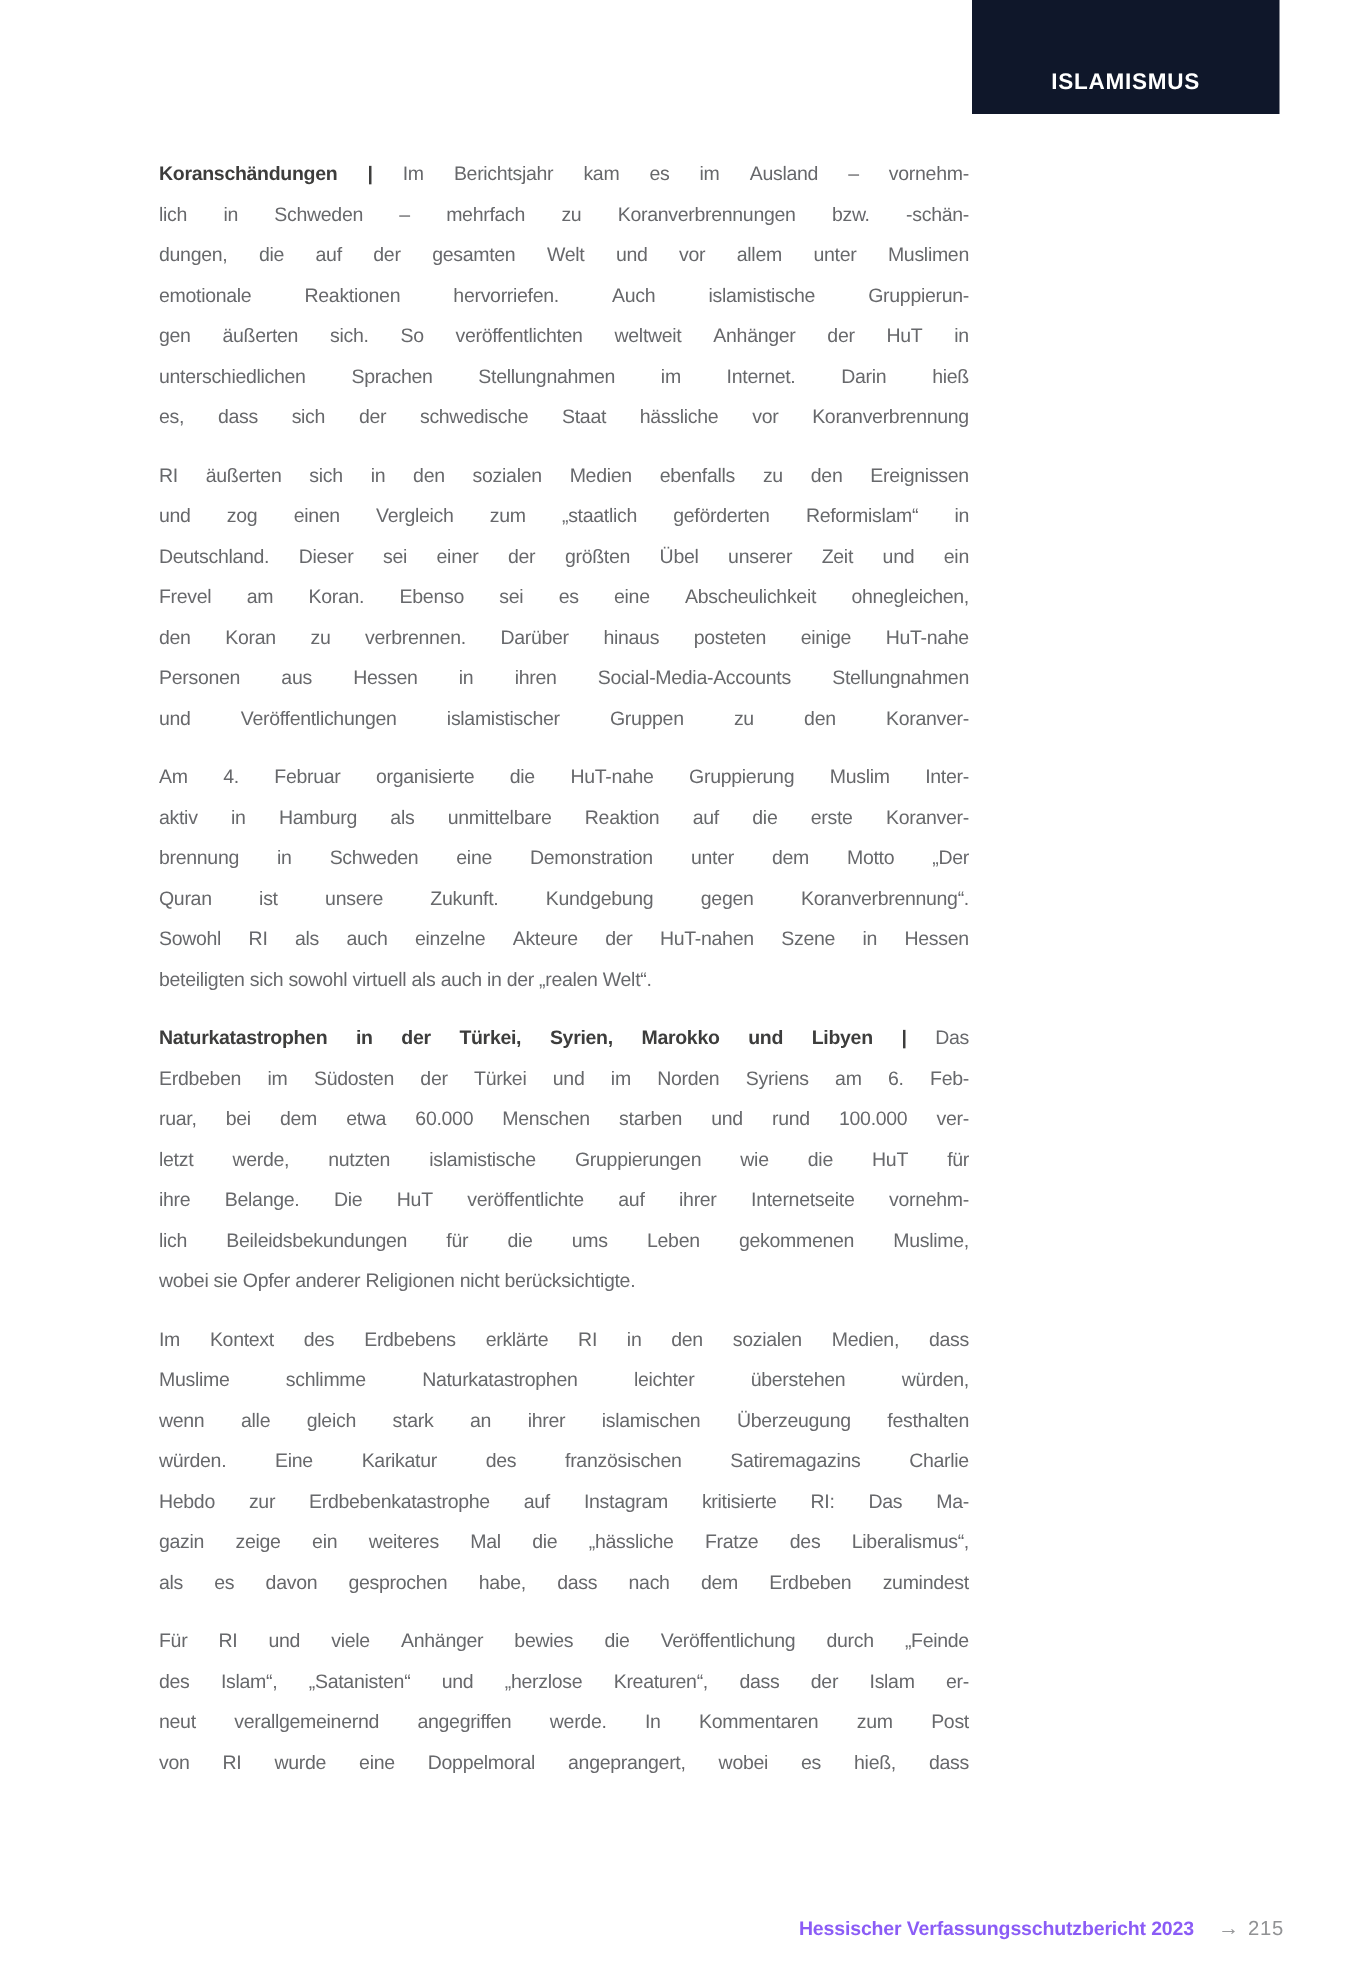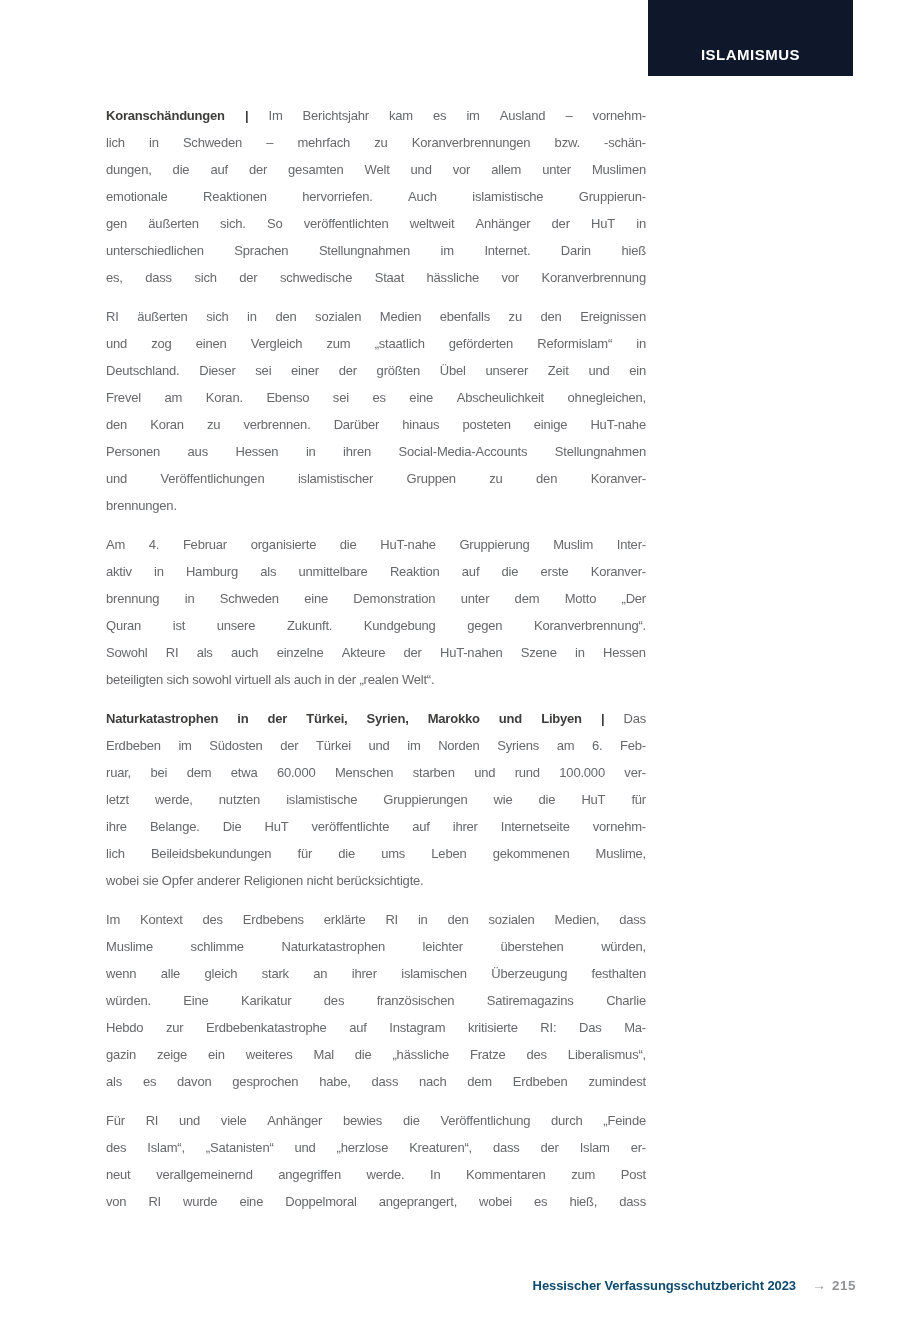--- a/index.html
+++ b/index.html
@@ -55,29 +55,29 @@
     position: absolute;
     top: 1277px;
     right: 44px;
     display: flex;
     align-items: baseline;
   }
   .f-title {
     font-weight: bold;
     font-size: 13px;
     letter-spacing: -0.1px;
-    color: #0c4a6e;
+    color: #8b5cf6;
   }
   .f-arrow {
     color: #97989a;
     font-size: 14px;
     margin-left: 16px;
   }
   .f-page {
-    font-weight: bold;
+    font-weight: normal;
     font-size: 13.5px;
     color: #919294;
     letter-spacing: 0.5px;
     margin-left: 6px;
   }
 </style>
 </head>
 <body>
 
 <div class="category-tab">
@@ -234,21 +234,20 @@
       </div>
       <div class="line">
         <span>und</span>
         <span>Veröffentlichungen</span>
         <span>islamistischer</span>
         <span>Gruppen</span>
         <span>zu</span>
         <span>den</span>
         <span>Koranver-</span>
       </div>
-      <div class="line last"><span>brennungen.</span></div>
     </div>
     <div class="para">
       <div class="line">
         <span>Am</span>
         <span>4.</span>
         <span>Februar</span>
         <span>organisierte</span>
         <span>die</span>
         <span>HuT-nahe</span>
         <span>Gruppierung</span>

